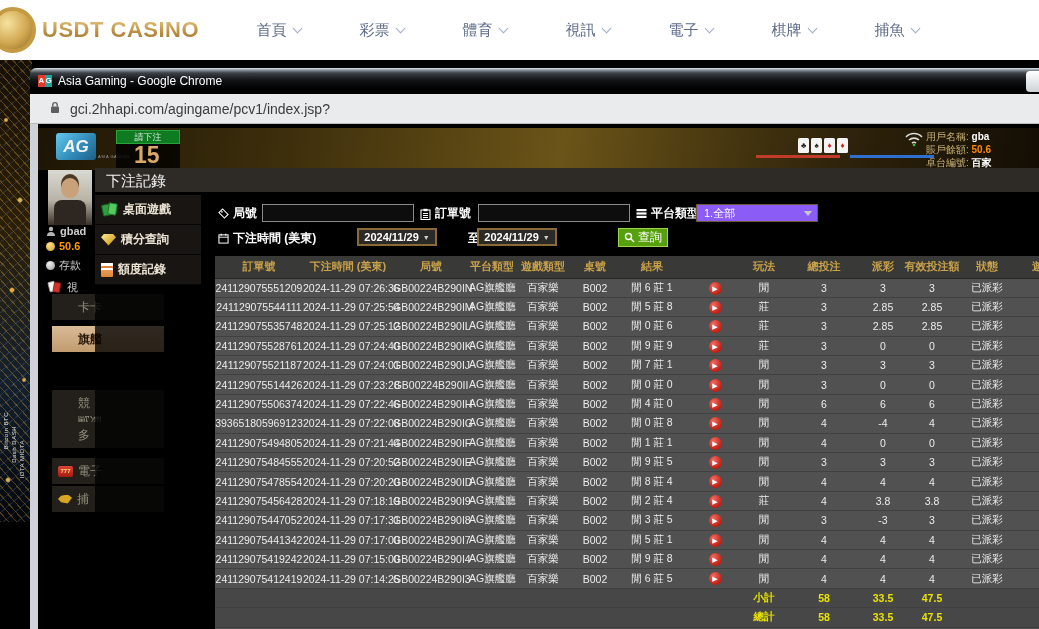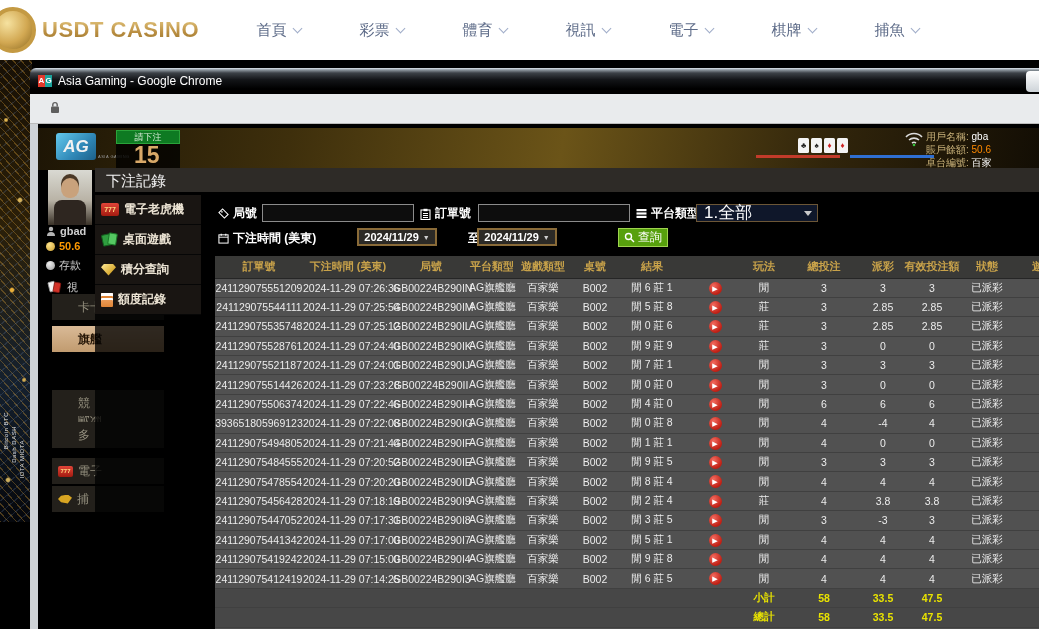--- a/index.html
+++ b/index.html
@@ -64,21 +64,21 @@
   .countdown-box{position:absolute;left:78px;top:16px;width:64px;height:26px;background:rgba(0,0,0,.78);}
   .countdown{position:absolute;left:96px;top:14px;color:#d9a968;font-size:23px;font-weight:bold;}
   .cards-strip{position:absolute;left:760px;top:10px;display:flex;gap:2px;}
   .mini-card{width:11px;height:15px;background:#f4f4f4;border-radius:1.5px;font-size:8px;
     text-align:center;line-height:15px;}
   .bar-red{position:absolute;left:718px;top:27px;width:84px;height:3px;background:#c23b2a;}
   .bar-blue{position:absolute;left:812px;top:27px;width:84px;height:3px;background:#2f6fd2;}
   .big-amount{position:absolute;left:707px;top:18px;font-size:21px;font-weight:bold;color:#bb9344;letter-spacing:1px;}
   .wifi{position:absolute;left:866px;top:3px;}
   .user-info{position:absolute;left:888px;top:2px;font-size:10px;line-height:13px;color:#c9b27a;white-space:nowrap;}
-  .ui-val{color:#fff;font-weight:normal;}
+  .ui-val{color:#fff;font-weight:bold;}
   .ui-val.orange{color:#ff8a00;}
 
   
   .avatar{position:absolute;left:10px;top:46px;width:44px;height:55px;
     background:linear-gradient(180deg,#d9d9d2 0%,#b9b3a6 55%,#3a3228 100%);overflow:hidden;}
   .avatar::before{content:"";position:absolute;left:13px;top:8px;width:18px;height:20px;border-radius:50% 50% 45% 45%;
     background:#c9a27c;box-shadow:0 -4px 0 0 #4a3826;}
   .avatar::after{content:"";position:absolute;left:6px;top:30px;width:32px;height:26px;border-radius:8px 8px 0 0;
     background:#2e2620;}
   .lb-line{position:absolute;left:8px;display:flex;align-items:center;gap:4px;font-size:11px;color:#cfcfcf;}
@@ -118,22 +118,22 @@
     clip-path:polygon(22% 0,78% 0,100% 32%,50% 100%,0 32%);}
   .mi-doc{width:12px;height:14px;background:linear-gradient(#f5b37a,#df8436);border-radius:1px;
     box-shadow:inset 0 3px 0 #fff,inset 0 5px 0 #df8436,inset 0 7px 0 #fff;}
   .mi-fish{width:14px;height:9px;background:#d8a522;
     clip-path:polygon(0 50%,22% 15%,70% 0,100% 35%,88% 60%,70% 100%,22% 85%);}
 
   
   .f-label{position:absolute;display:flex;align-items:center;gap:4px;color:#fff;font-size:12px;font-weight:bold;white-space:nowrap;}
   .f-input{position:absolute;height:18px;background:#0d0d0d;border:1px solid #8b8b8b;color:#ddd;
     font-size:11px;padding:0 4px;outline:none;}
-  .f-select{position:absolute;height:18px;background:#0f172a;border:1px solid #6c5636;color:#fff;
-    font-size:17px;line-height:16px;padding-left:7px;cursor:pointer;}
+  .f-select{position:absolute;height:18px;background:#8b5cf6;border:1px solid #6c5636;color:#fff;
+    font-size:11px;line-height:16px;padding-left:7px;cursor:pointer;}
   .f-select .caret{position:absolute;right:5px;top:6px;width:0;height:0;
     border-left:4px solid transparent;border-right:4px solid transparent;border-top:5px solid #c9c9c9;}
   .f-date{position:absolute;height:18px;background:#2c2a26;border:2px solid #8a6b38;color:#fff;
     font-size:11px;font-weight:bold;display:flex;align-items:center;justify-content:center;gap:4px;cursor:pointer;}
   .f-date .dcaret{font-size:7px;color:#cfcfcf;}
   .f-search{position:absolute;height:19px;background:#57a00d;border:1px solid #9ed44e;color:#fff;
     font-size:12px;display:flex;align-items:center;justify-content:center;gap:3px;padding:0 5px;cursor:pointer;}
 
   
   .bet-table-wrap{position:absolute;left:177px;top:132px;width:830px;height:373px;overflow:hidden;background:#4e4e4e;}
@@ -203,20 +203,21 @@
         <i class="fg">G</i>
       </span>
     <span>Asia Gaming - Google Chrome</span>
     <span class="win-close-stub"></span>
   </div>
   <div class="win-urlrow">
     <span><svg width="10" height="13" viewBox="0 0 10 13">
           <rect x="1" y="5.5" width="8" height="6.5" rx="1" fill="#5e5e5e"></rect>
           <path d="M2.8 5.5 V3.8 a2.2 2.2 0 0 1 4.4 0 V5.5" fill="none" stroke="#5e5e5e" stroke-width="1.4"></path>
         </svg></span>
+    <span class="url-text">gci.2hhapi.com/agingame/pcv1/index.jsp?</span>
   </div>
 
   <div class="win-content">
 
     <div class="game-top">
       <div class="ag-logo">AG</div>
       <div class="ag-sub">ASIA GAMING</div>
       <div class="bet-badge">請下注</div>
       <div class="countdown-box"></div>
       <div class="countdown">15</div>
@@ -288,24 +289,20 @@
           <span class="mi mi-fish"></span>
           <span>捕</span>
         </div>
       </div>
 
     <div class="modal-overlay"></div>
     <div class="modal-titlebar">
       <span>下注記錄</span>
     </div>
     <div class="modal-menu" id="modal-menu">
-        <div class="mm-item">
-          <span class="mi mi-slot">777</span>
-          <span>電子老虎機</span>
-        </div>
         <div class="mm-item">
           <span class="mi mi-table">
             <i class="g1"></i>
             <i class="g2"></i>
           </span>
           <span>桌面遊戲</span>
         </div>
         <div class="mm-item">
           <span class="mi mi-diamond"></span>
           <span>積分查詢</span>

